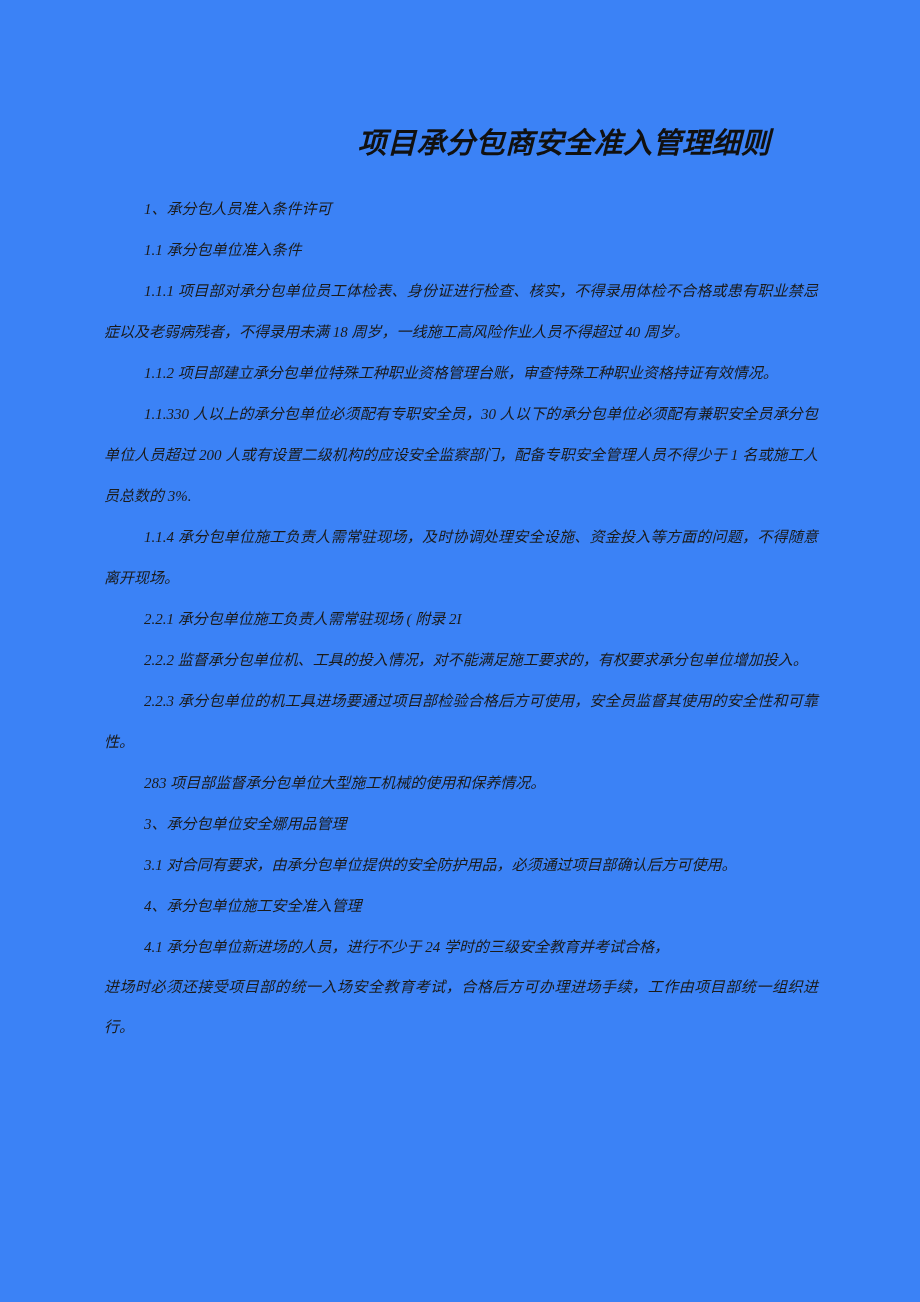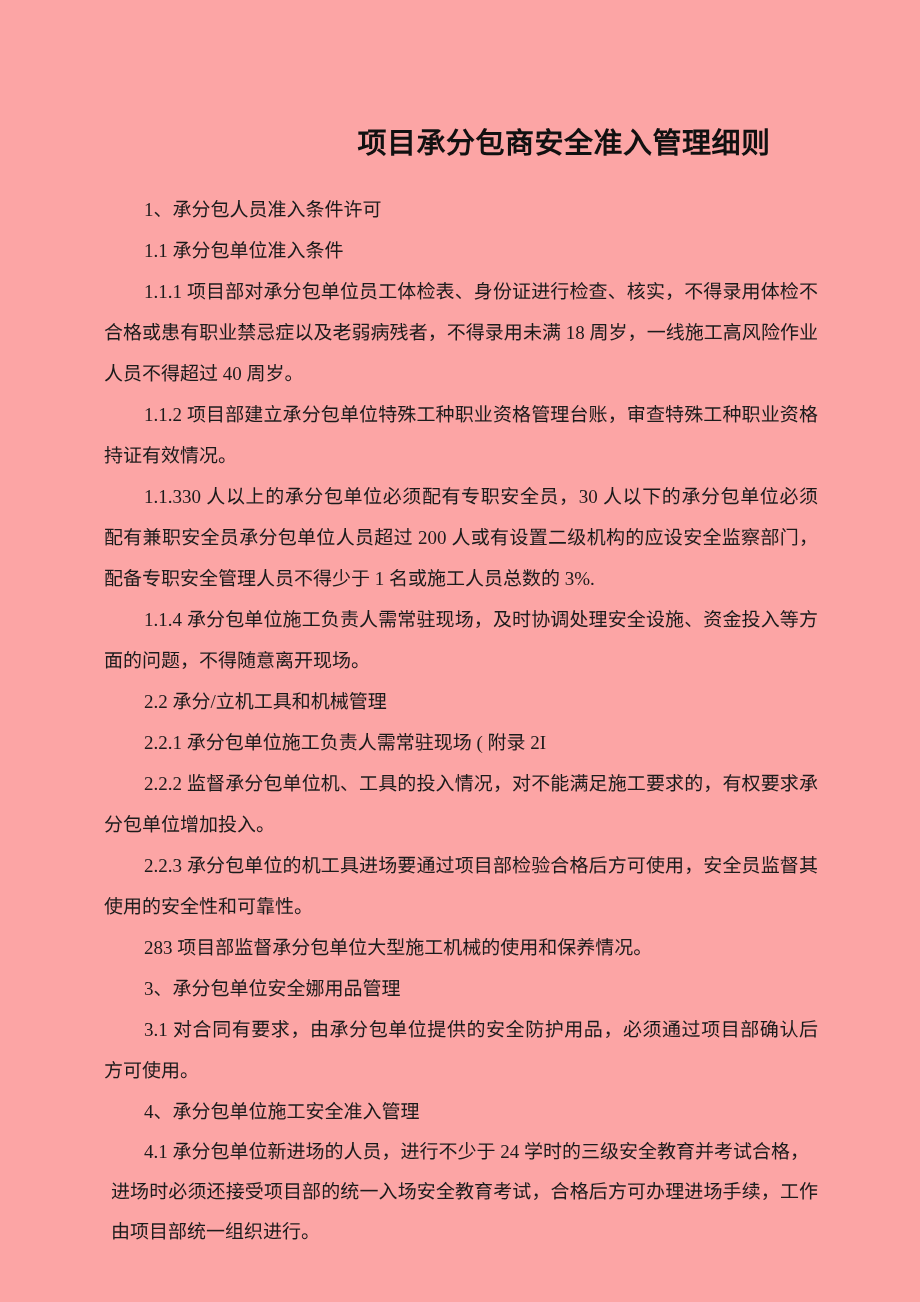--- a/index.html
+++ b/index.html
@@ -10,23 +10,24 @@
   }
   body {
     font-family: "Liberation Serif", "DejaVu Serif", serif;
     color: #1a1a1a;
   }
   .page {
     position: relative;
     width: 920px;
     height: 1302px;
     margin: 0 auto;
-    background: #fca5a5;
+    background: #3b82f6;
     overflow: hidden;
     box-sizing: border-box;
+    font-style: italic;
   }
   .doc-body {
     position: absolute;
     left: 104px;
     top: 0;
     width: 714px;
   }
   .doc-title {
     position: absolute;
     left: 0;
@@ -34,34 +35,33 @@
     width: 920px;
     text-align: center;
     font-family: "Liberation Sans", "DejaVu Sans", sans-serif;
     font-weight: bold;
     font-size: 29px;
     line-height: 40px;
     letter-spacing: 0.5px;
     color: #111111;
   }
   .para {
-    font-size: 19px;
+    font-size: 15px;
     line-height: 41px;
     text-align: justify;
     text-justify: inter-ideograph;
     margin: 0;
     color: #1b1b1b;
     word-break: break-all;
   }
   .para.indent {
     text-indent: 40px;
   }
   .para.noindent {
     text-indent: 0;
-    margin-left: 7px;
   }
   .para.tight {
     line-height: 40px;
   }
   .spacer-title {
     display: block;
     height: 123px;
   }
   .spacer-after-title {
     display: block;
@@ -87,21 +87,20 @@
 
     <p class="para indent">1.1.1 项目部对承分包单位员工体检表、身份证进行检查、核实，不得录用体检不合格或患有职业禁忌症以及老弱病残者，不得录用未满 18 周岁，一线施工高风险作业人员不得超过 40 周岁。</p>
 
     <p class="para indent">1.1.2 项目部建立承分包单位特殊工种职业资格管理台账，审查特殊工种职业资格持证有效情况。</p>
 
     <p class="para indent">1.1.330 人以上的承分包单位必须配有专职安全员，30 人以下的承分包单位必须配有兼职安全员承分包单位人员超过 200 人或有设置二级机构的应设安全监察部门，配备专职安全管理人员不得少于 1 名或施工人员总数的 3%.</p>
 
     <p class="para indent">1.1.4 承分包单位施工负责人需常驻现场，及时协调处理安全设施、资金投入等方面的问题，不得随意离开现场。</p>
 
 
-    <p class="para indent">2.2 承分/立机工具和机械管理</p>
 
     <p class="para indent">2.2.1 承分包单位施工负责人需常驻现场 ( 附录 2I</p>
 
     <p class="para indent">2.2.2 监督承分包单位机、工具的投入情况，对不能满足施工要求的，有权要求承分包单位增加投入。</p>
 
     <p class="para indent">2.2.3 承分包单位的机工具进场要通过项目部检验合格后方可使用，安全员监督其使用的安全性和可靠性。</p>
 
     <p class="para indent">283 项目部监督承分包单位大型施工机械的使用和保养情况。</p>
 
     <p class="para indent">3、承分包单位安全娜用品管理</p>

